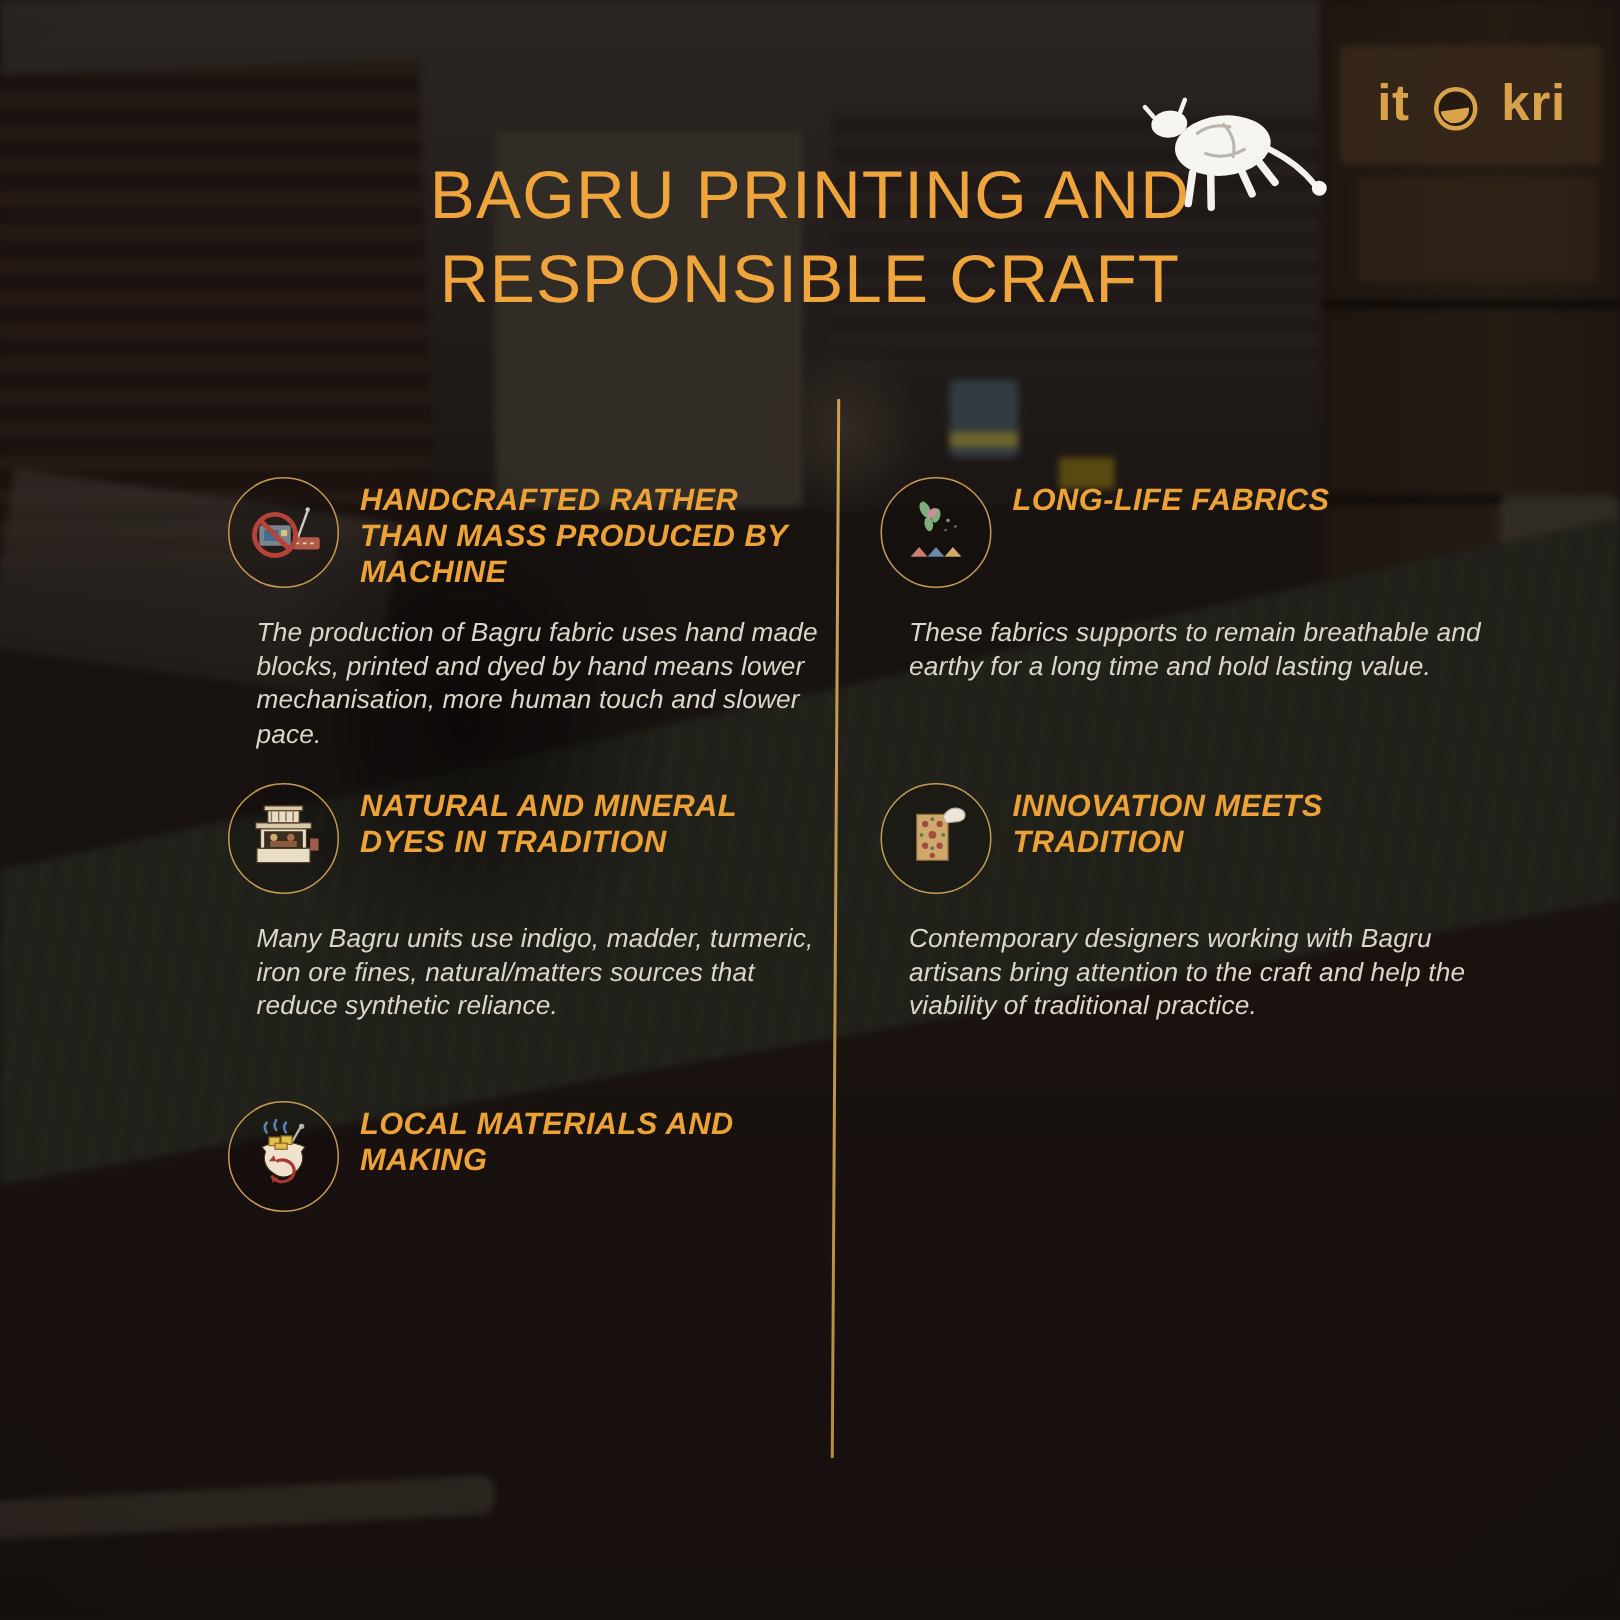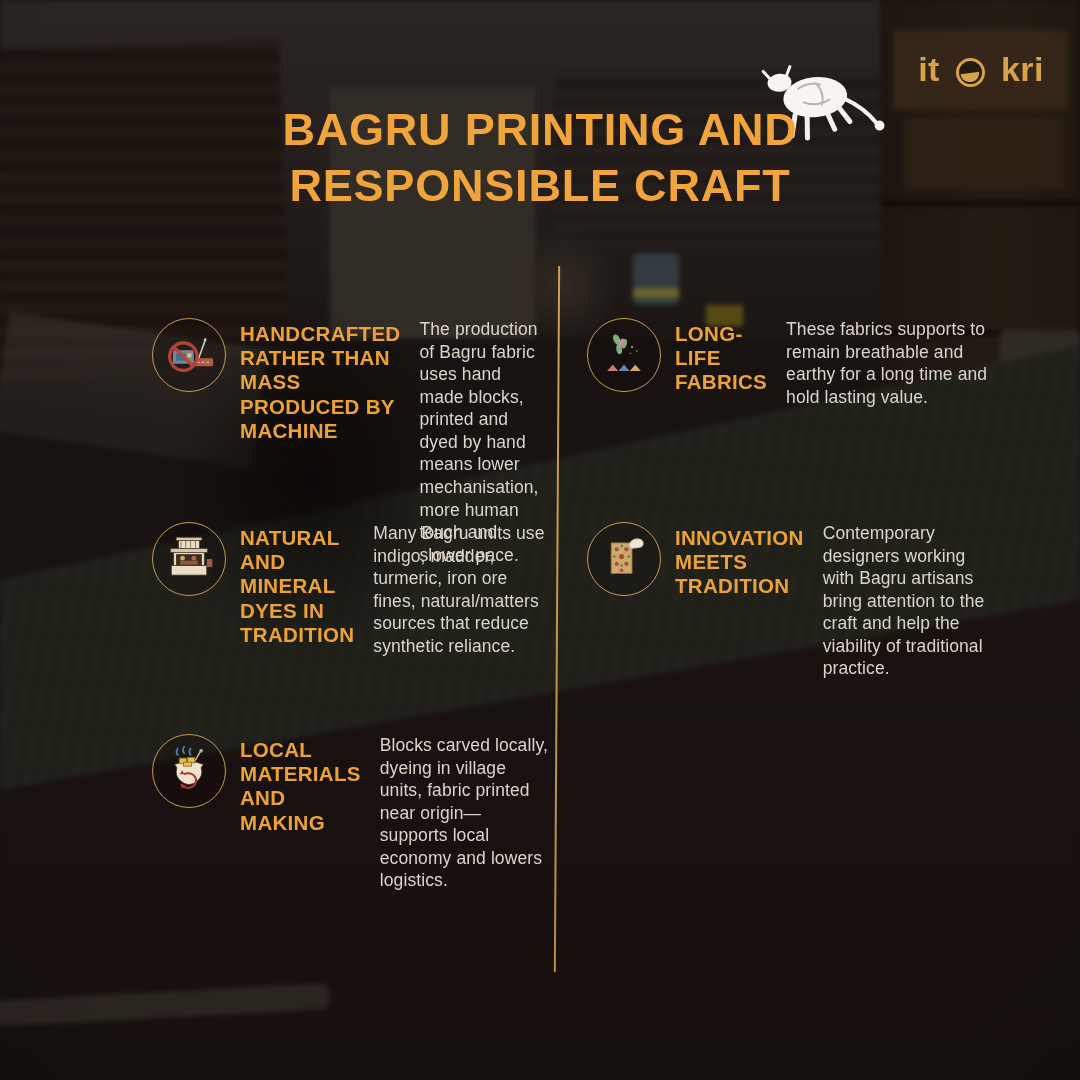--- a/index.html
+++ b/index.html
@@ -50,29 +50,29 @@
 
   
   .fg{position:absolute;z-index:5;}
   #logo{right:36px;top:50px;color:#d7a249;font-size:34px;font-weight:bold;
     letter-spacing:.5px;display:flex;align-items:center;gap:15px;}
   .logo-o{display:inline-block;width:23px;height:23px;border:3px solid #d7a249;border-radius:50%;
     position:relative;top:3px;margin:0 1px;background:#241b10;overflow:hidden;}
   .logo-o i{position:absolute;left:2px;right:2px;bottom:2px;height:9px;background:#d7a249;
     border-radius:0 0 10px 10px;transform:rotate(-8deg);}
   #title{left:0;top:102px;width:1080px;text-align:center;color:#f0a43c;
-    font-size:45px;line-height:1.24;font-weight:700;letter-spacing:.8px;}
+    font-size:45px;line-height:1.24;font-weight:400;letter-spacing:.8px;}
   #animal{left:760px;top:52px;width:132px;height:104px;transform:rotate(-6deg);z-index:4;}
   #divider{left:556px;top:266px;width:2px;height:706px;z-index:3;
     background:linear-gradient(180deg,#cda054,#b68c45);transform:rotate(.35deg);}
 
   #grid{left:152px;top:318px;width:840px;display:grid;
     grid-template-columns:396px 405px;column-gap:39px;
     grid-template-rows:204px 212px auto;}
-  .card{display:flex;}
+  .card{display:flex;flex-direction:column;font-style:italic;}
   .card-head{display:flex;gap:14px;align-items:flex-start;height:92px;}
   .icon-circle{flex:0 0 auto;width:72px;height:72px;border:1.5px solid #c49a55;border-radius:50%;
     display:flex;align-items:center;justify-content:center;background:rgba(10,8,6,.25);}
   .icon-circle svg{width:58px;height:58px;}
   .card-title{color:#eda238;font-size:20.5px;font-weight:bold;line-height:1.18;
     letter-spacing:.3px;text-transform:uppercase;padding-top:4px;max-width:318px;}
   .card-body{color:#dcd5c9;font-size:17.5px;line-height:1.29;max-width:410px;
     letter-spacing:.1px;margin-left:19px;}
 </style>
 </head>
@@ -238,20 +238,19 @@
               <rect x="24" y="20" width="9" height="7"></rect>
               <rect x="34" y="19" width="9" height="7"></rect>
               <rect x="29" y="25" width="10" height="5"></rect>
             </g>
             <path d="M26 52 a10 9 0 1 0 4 -12" stroke="#a8372e" stroke-width="2.6" fill="none"></path>
             <path d="M30 40 l-6 0 l4 -5 z M26 52 l6 2 l-5 4 z" fill="#a8372e"></path>
           </svg>
         </div>
         <div class="card-title">LOCAL MATERIALS AND MAKING</div>
       </div>
-      <div class="card-body">Blocks carved locally, dyeing in village units, fabric printed near origin—supports local economy and lowers logistics.</div>
     </div>
 
     <div class="card">
     </div>
 
   </div>
 </div>
 
 </body></html>

